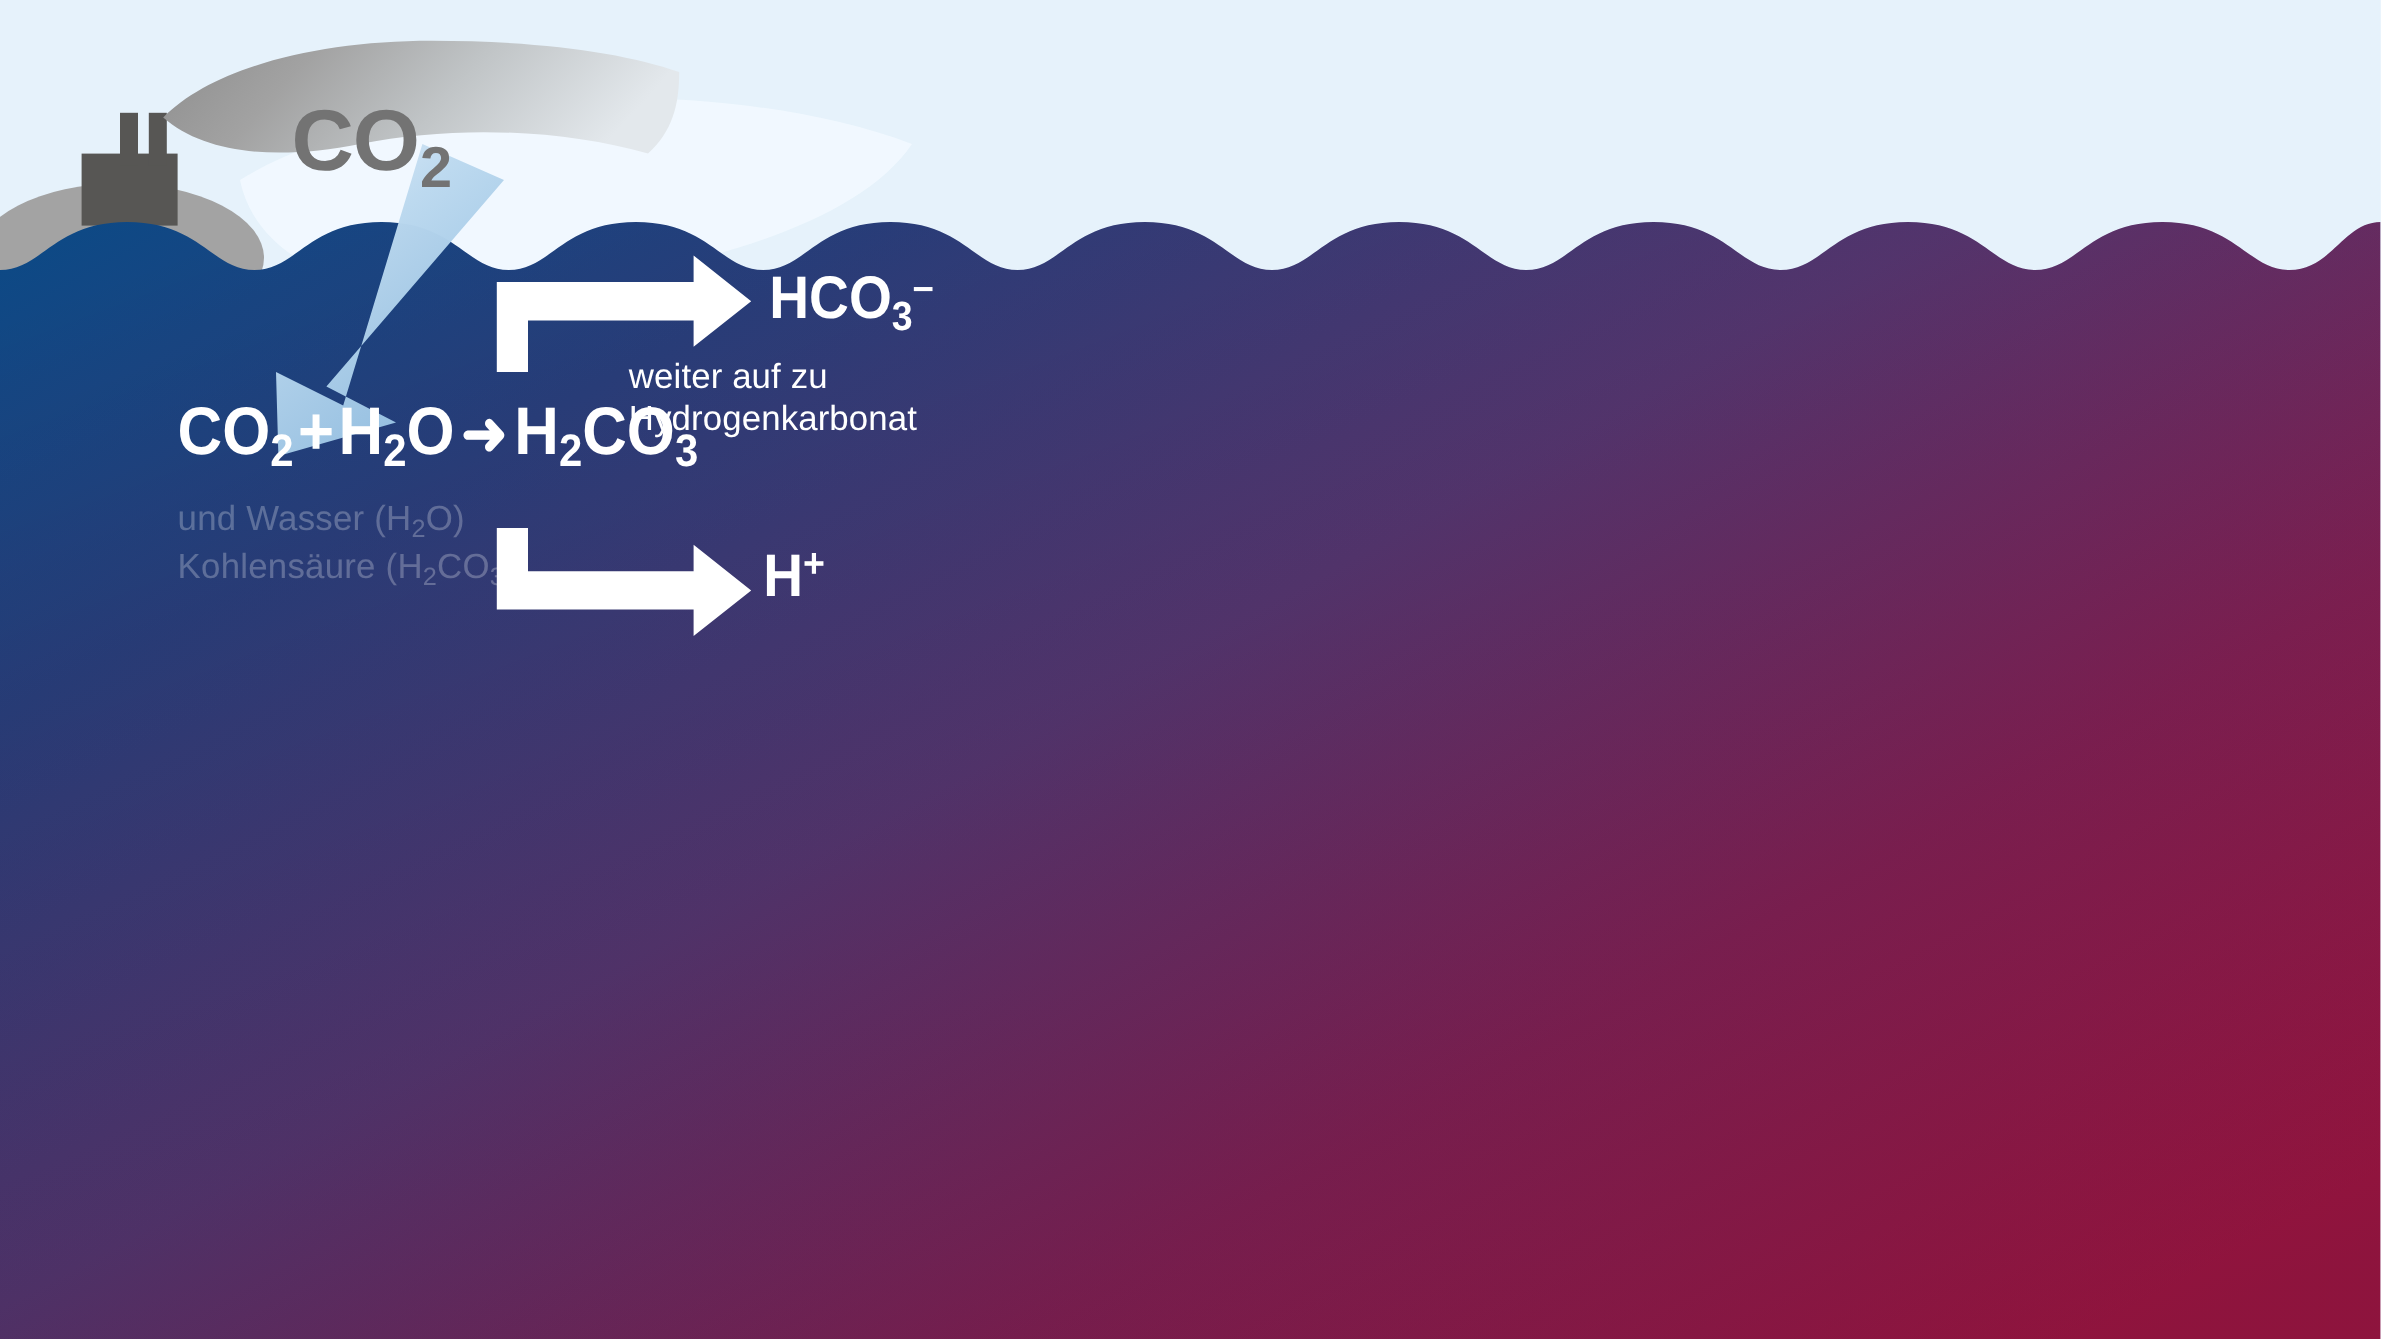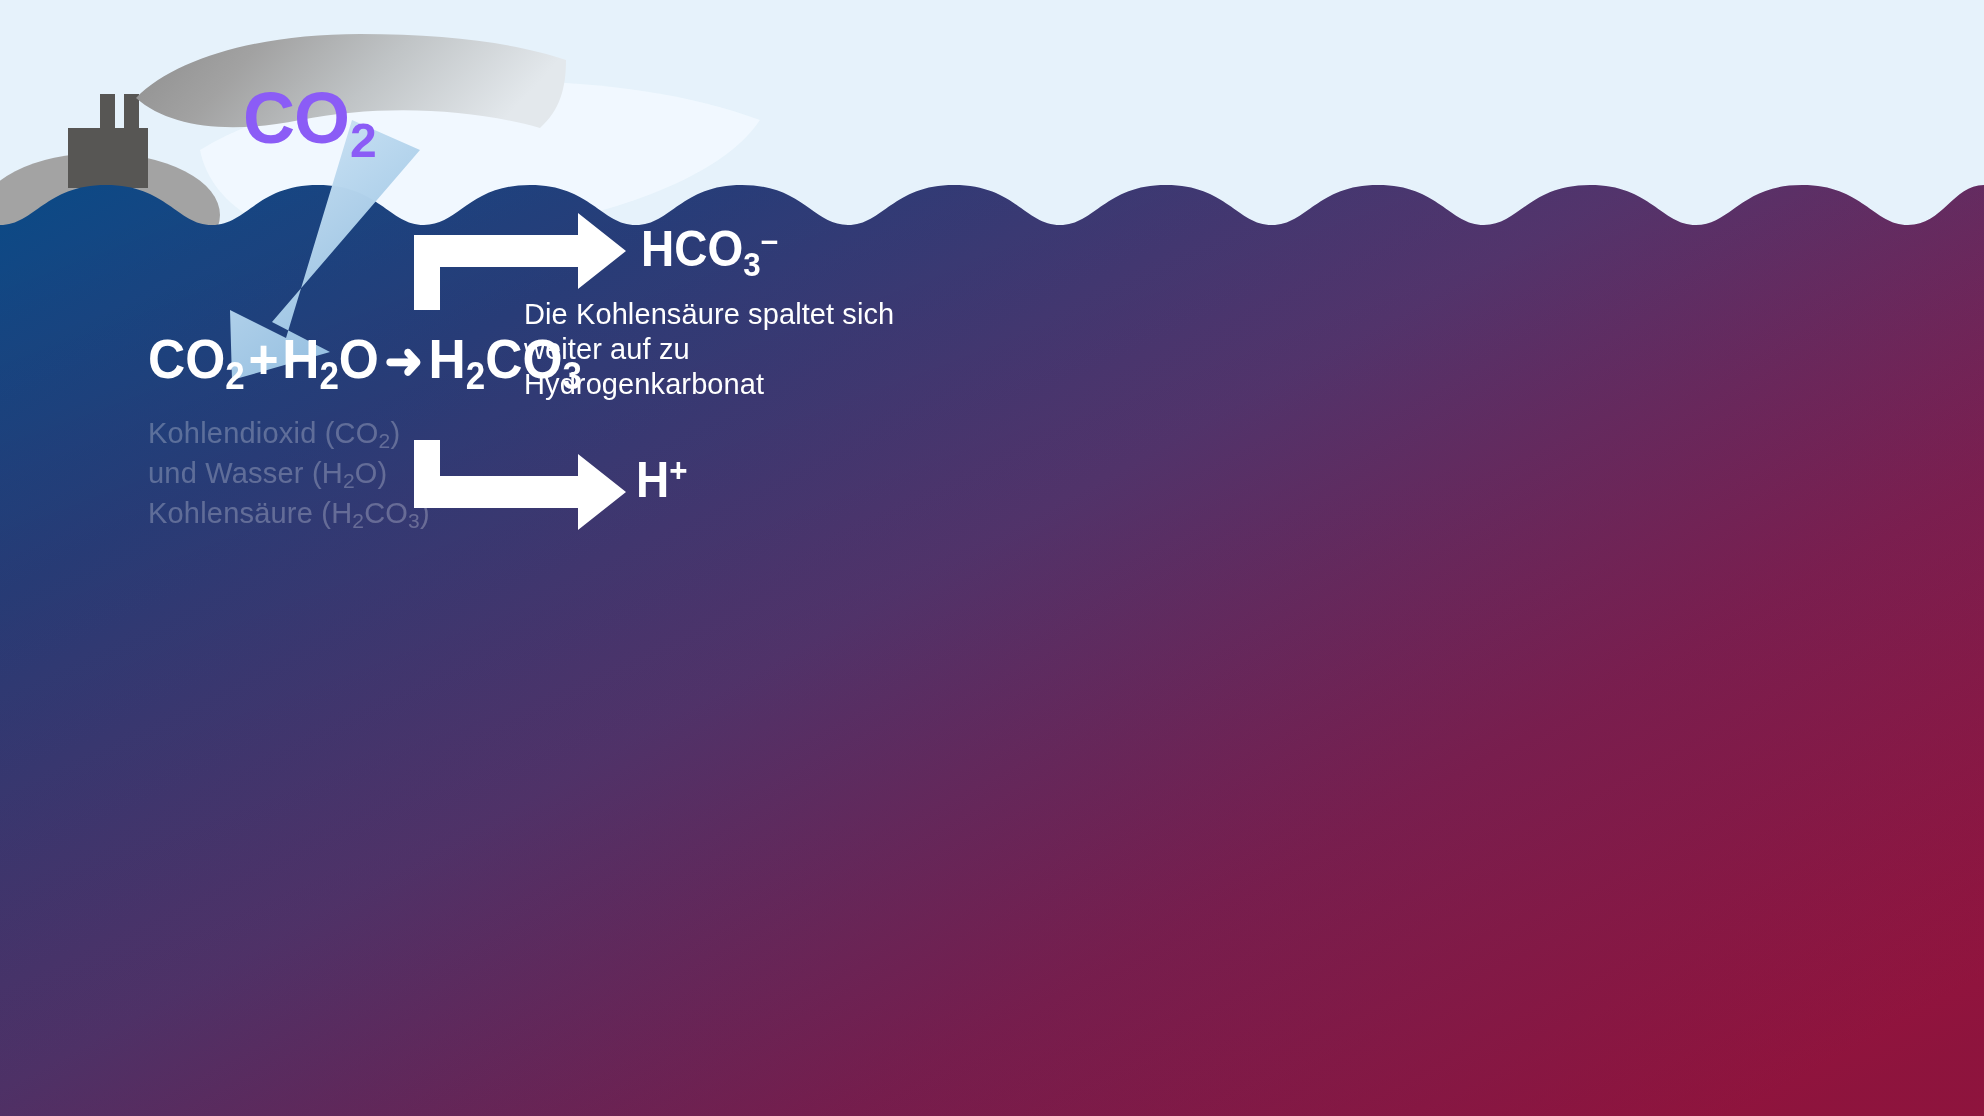--- a/index.html
+++ b/index.html
@@ -34,21 +34,21 @@
     white-space: nowrap;
     line-height: 1;
   }
 
   #co2-label {
     left: 243px;
     top: 82px;
     font-size: 72px;
     font-weight: bold;
     letter-spacing: -1px;
-    color: #8b5cf6;
+    color: #737373;
   }
   #co2-label .sub {
     font-size: 48px;
     vertical-align: -0.30em;
     margin-left: 1px;
   }
 
   
   #equation {
     left: 148px;
@@ -212,23 +212,21 @@
 
   <div class="txt product" id="hco3-label">
     <span>HCO</span><span class="sub">3</span><span class="sup">–</span>
   </div>
 
   <div class="txt product" id="h-label">
     <span>H</span><span class="sup">+</span>
   </div>
 
   <div class="txt" id="caption-left">
-    <div><span>Kohlendioxid (CO</span><span class="sub">2</span><span>)</span></div>
     <div><span>und Wasser (H</span><span class="sub">2</span><span>O)</span></div>
     <div><span>Kohlensäure (H</span><span class="sub">2</span><span>CO</span><span class="sub">3</span><span>)</span></div>
   </div>
 
   <div class="txt" id="caption-right">
-    <div>Die Kohlensäure spaltet sich</div>
     <div>weiter auf zu Hydrogenkarbonat</div>
   </div>
 
 </div>
 
 </body></html>

